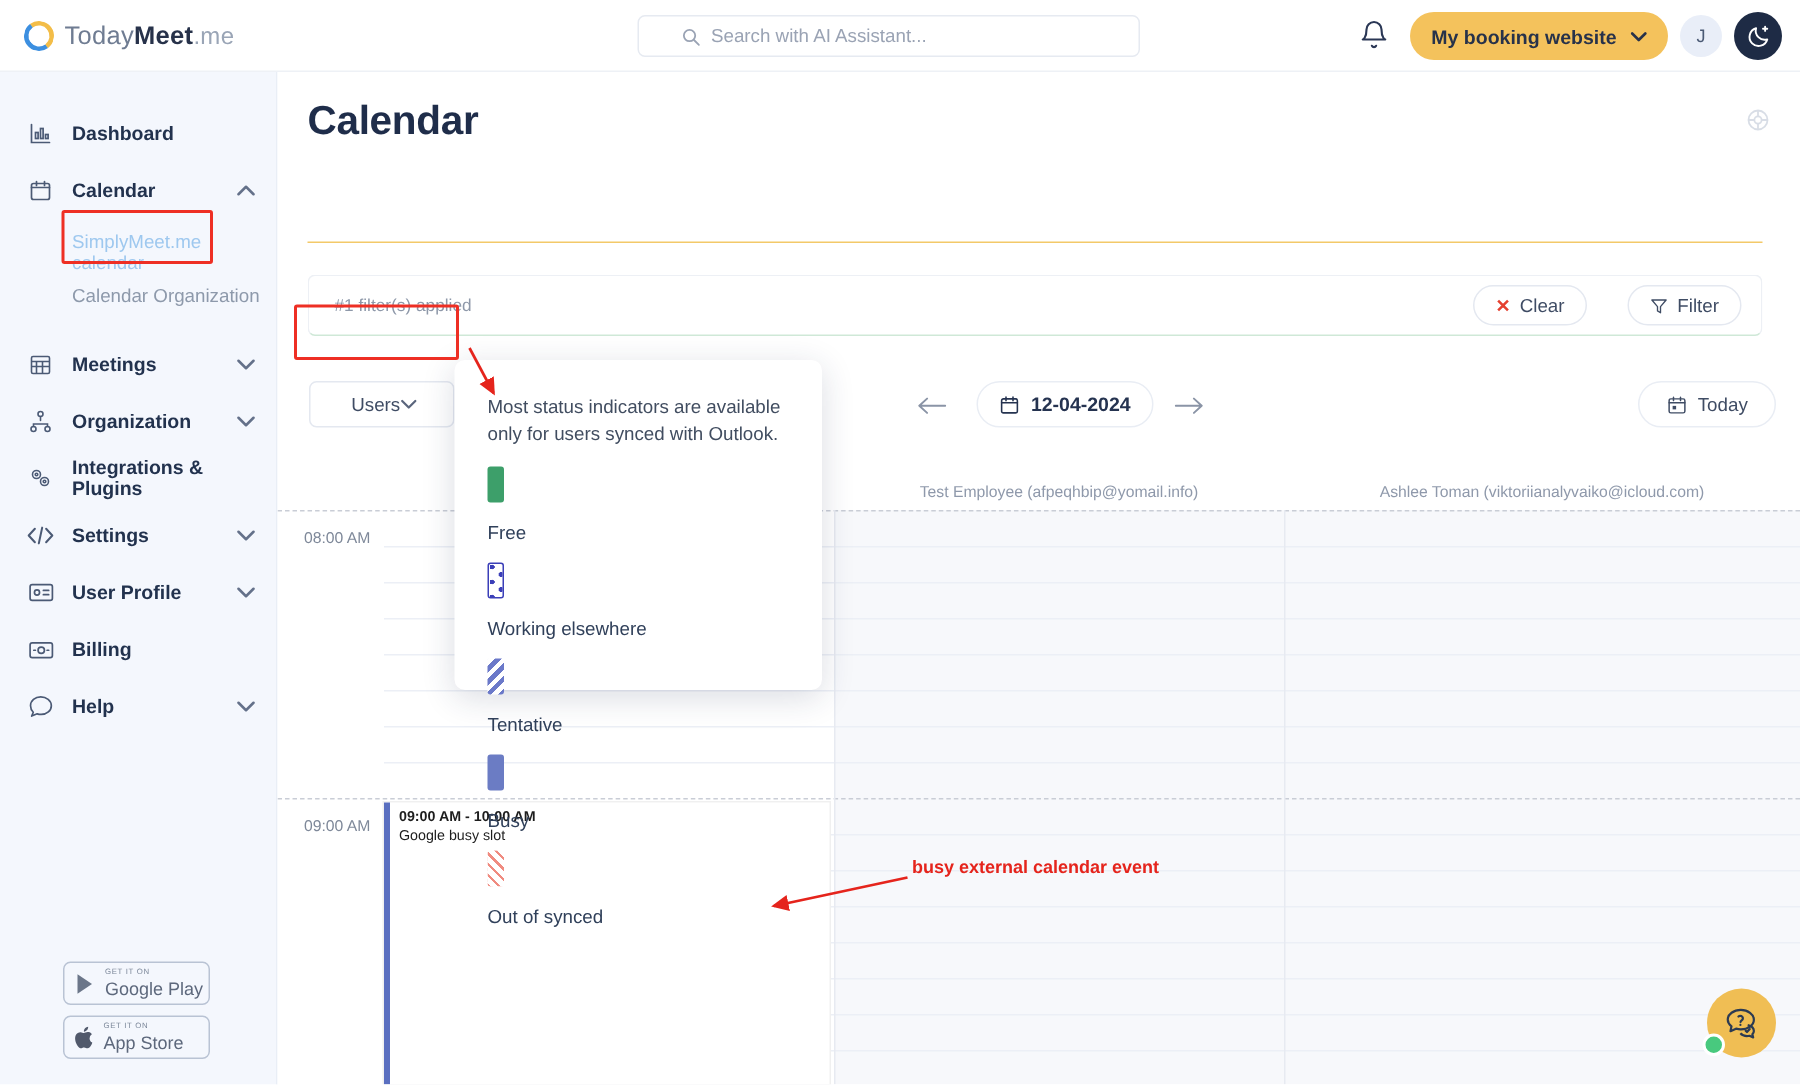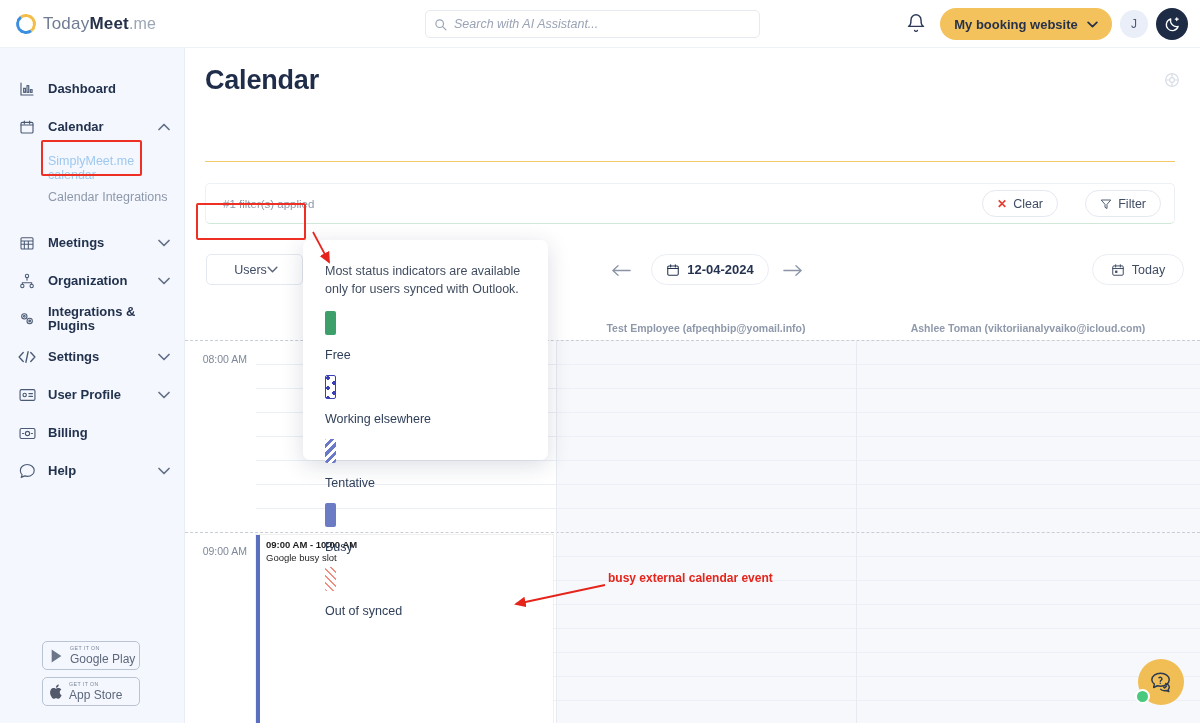--- a/index.html
+++ b/index.html
@@ -25,21 +25,21 @@
     transform: rotate(8deg);
     margin-right: 7px;
   }
   .logo-text { font-size: 17px; color: #6f7c92; letter-spacing: .2px; }
   .logo-text b { color: #27324a; font-weight: 700; }
   .logo-me { font-size: 16px; color: #9aa5b6; }
 
   .searchbox {
     position: absolute; left: 425px; top: 10px; width: 335px; height: 28px;
     border: 1px solid #e6eaf1; border-radius: 5px; background: #fff;
-    display: flex; align-items: center; padding: 0 8px; gap: 7px; font-style: italic;
+    display: flex; align-items: center; padding: 0 28px; gap: 7px;
   }
   .searchbox .ph { font-size: 12.5px; color: #9aa3b4; }
 
   .bell { position: absolute; left: 906px; top: 13px; width: 22px; height: 22px; }
   .booking-btn {
     position: absolute; left: 940px; top: 8px; width: 172px; height: 32px;
     background: #f4c25c; border-radius: 16px;
     display: flex; align-items: center; justify-content: center; gap: 9px;
     font-size: 13px; font-weight: 700; color: #27324a; cursor: pointer;
   }
@@ -150,21 +150,20 @@
 
   
   .cal {
     position: absolute; left: 0px; top: 246px; width: 1015px; height: 429px;
     overflow: hidden;
   }
   .cal-head { position: absolute; left: 0; top: 0; width: 1015px; height: 46px; }
   .col-head {
     position: absolute; top: 28px; font-size: 10.5px; color: #8f99ab;
     text-align: center;
-    font-weight: bold;
   }
   .gutter { position: absolute; left: 0; top: 46px; width: 71px; height: 383px; }
   .tlabel {
     position: absolute; right: 9px; font-size: 10.5px; color: #7e8899;
     transform: translateY(-6px);
   }
   .grid-body { position: absolute; left: 71px; top: 46px; width: 944px; height: 383px; background:#f7f8fb; }
   .hline { position: absolute; left: 0; width: 944px; height: 1px; background: #eceff6; }
   .hourline { position: absolute; left: -71px; width: 1015px; height: 0; border-top: 1px dashed #c9cdd6; }
   .vline { position: absolute; top: 0; width: 1px; height: 383px; background: #e7eaf1; }
@@ -294,21 +293,21 @@
               <path d="M1 6.5 6 1.5 11 6.5" stroke-linecap="round" stroke-linejoin="round"></path>
             </svg>
         </span>
       </div>
 
       <div style="height:6px"></div>
       <div class="sub-item sub-active" style="height:32px">
         <span style="width:92px">SimplyMeet.me calendar</span>
       </div>
       <div class="sub-item" style="height:26px">
-        <span>Calendar Integrations</span>
+        <span>Calendar Organization</span>
       </div>
       <div style="height:14px"></div>
 
       <div class="nav-item">
         <span class="nav-ic">
           <svg width="16" height="16" viewBox="0 0 24 24" fill="none" stroke="#4b5a75" stroke-width="1.6">
               <rect x="3" y="4" width="18" height="17" rx="1.5"></rect>
               <path d="M3 9h18M3 14h18M8 9v12M14 9v12"></path>
             </svg>
         </span>

